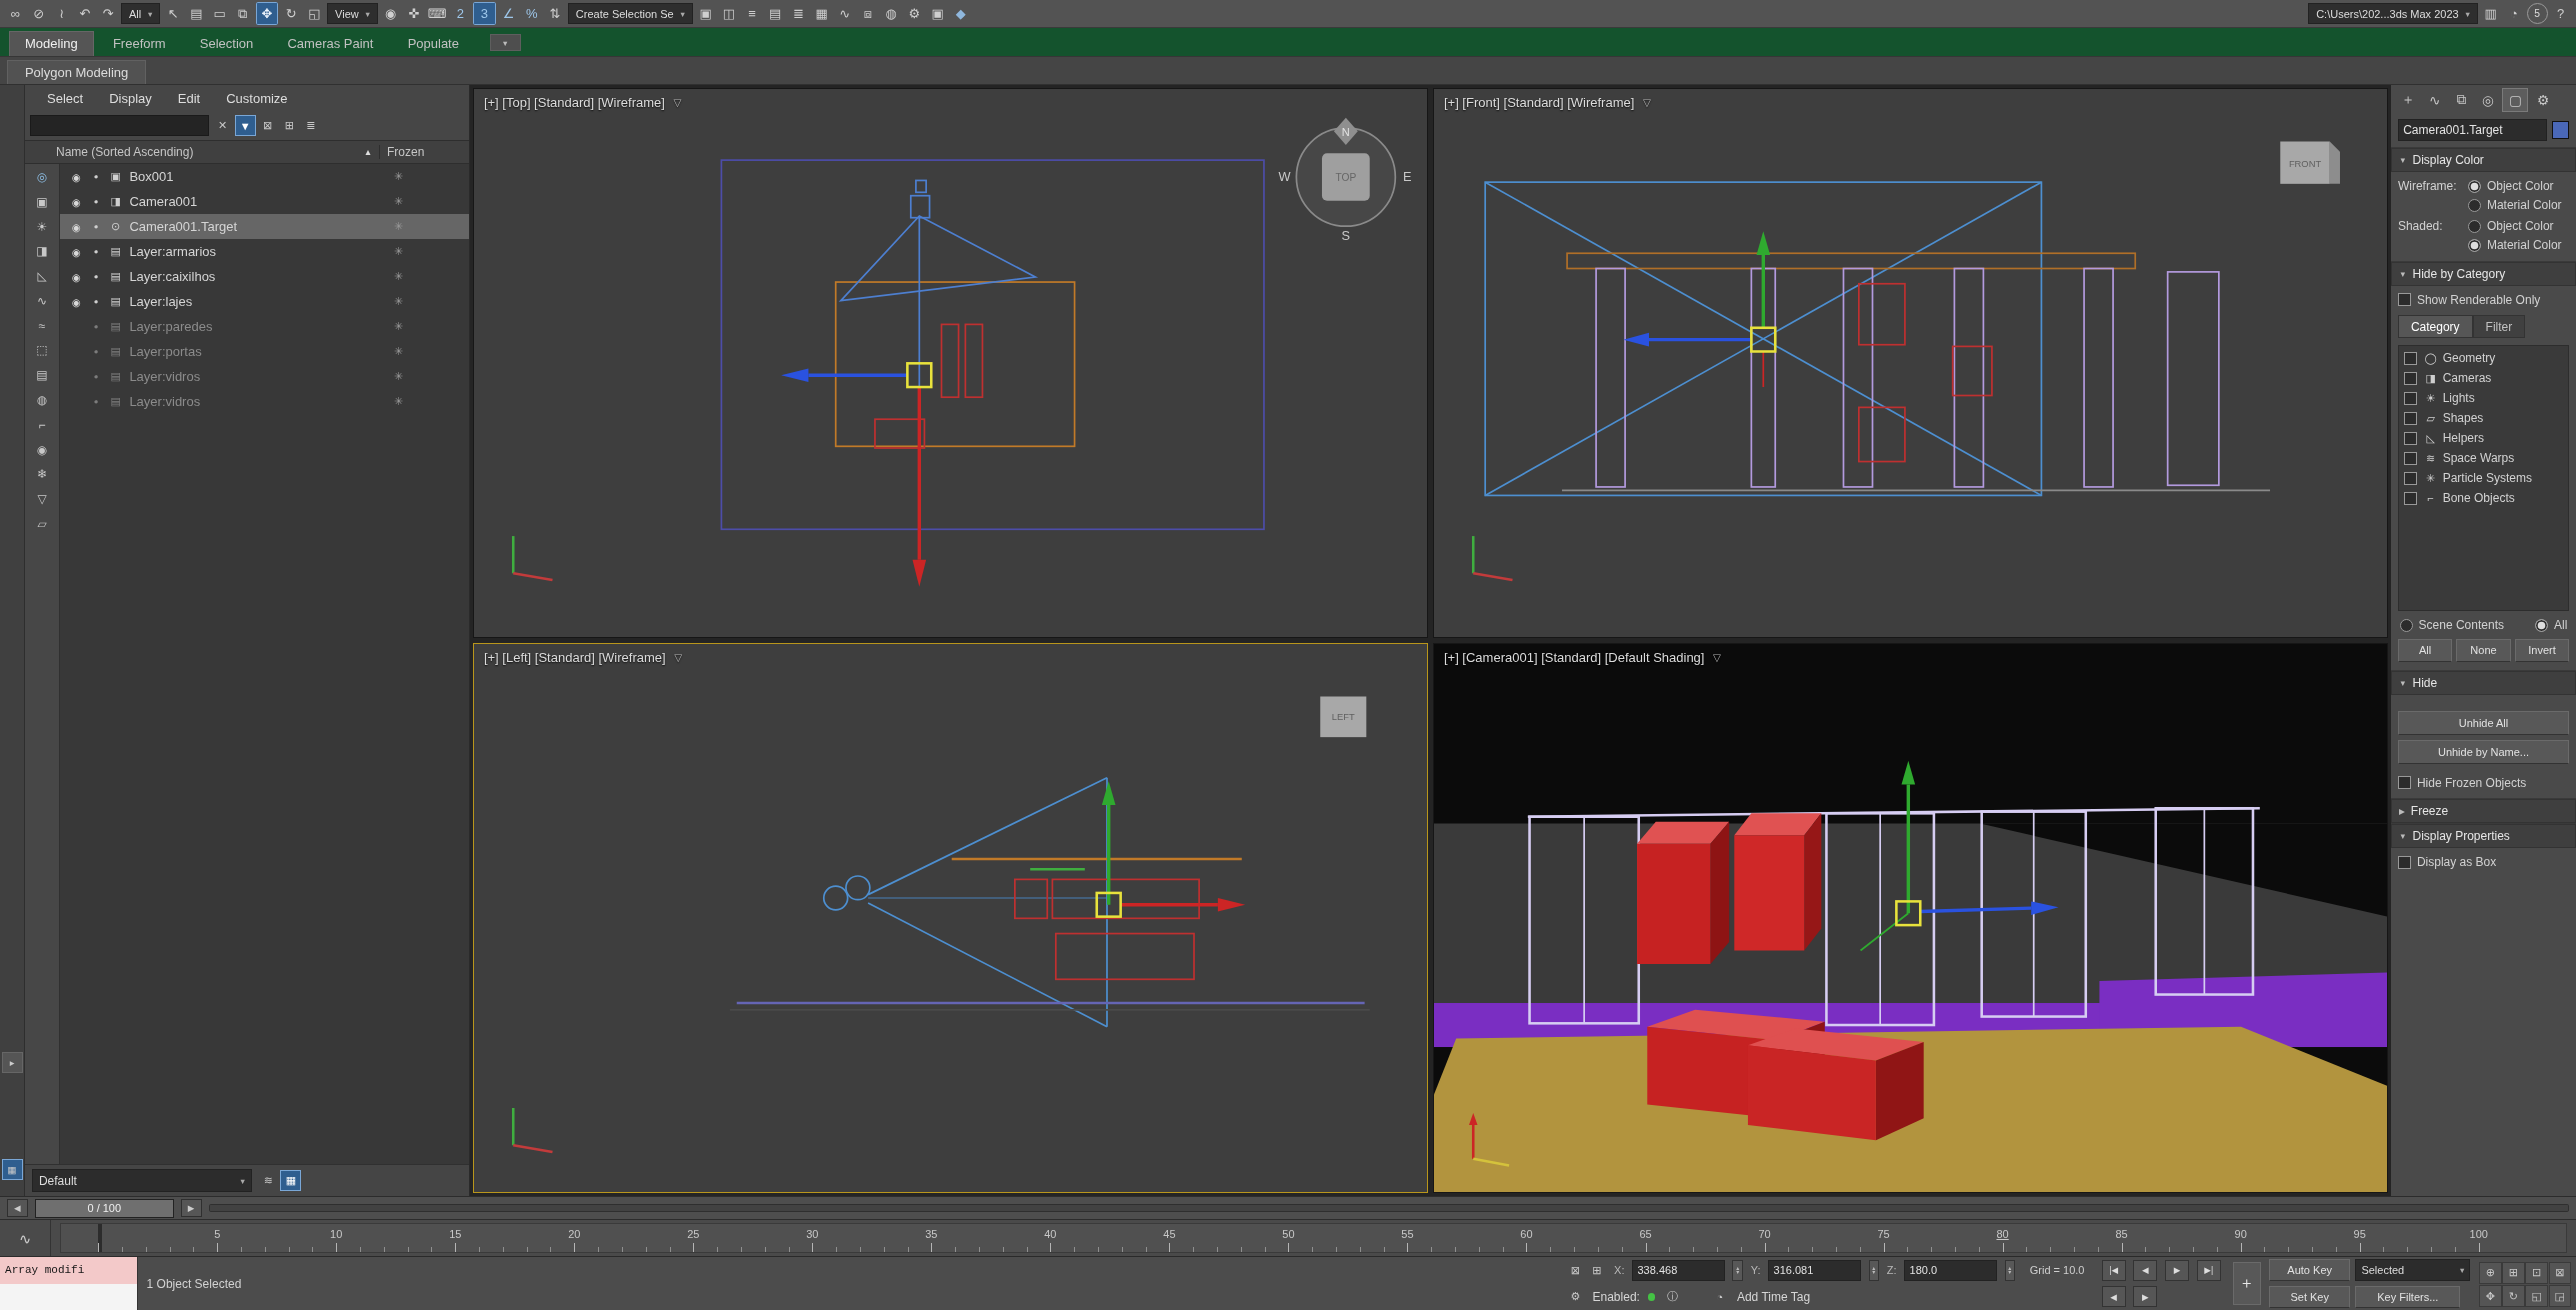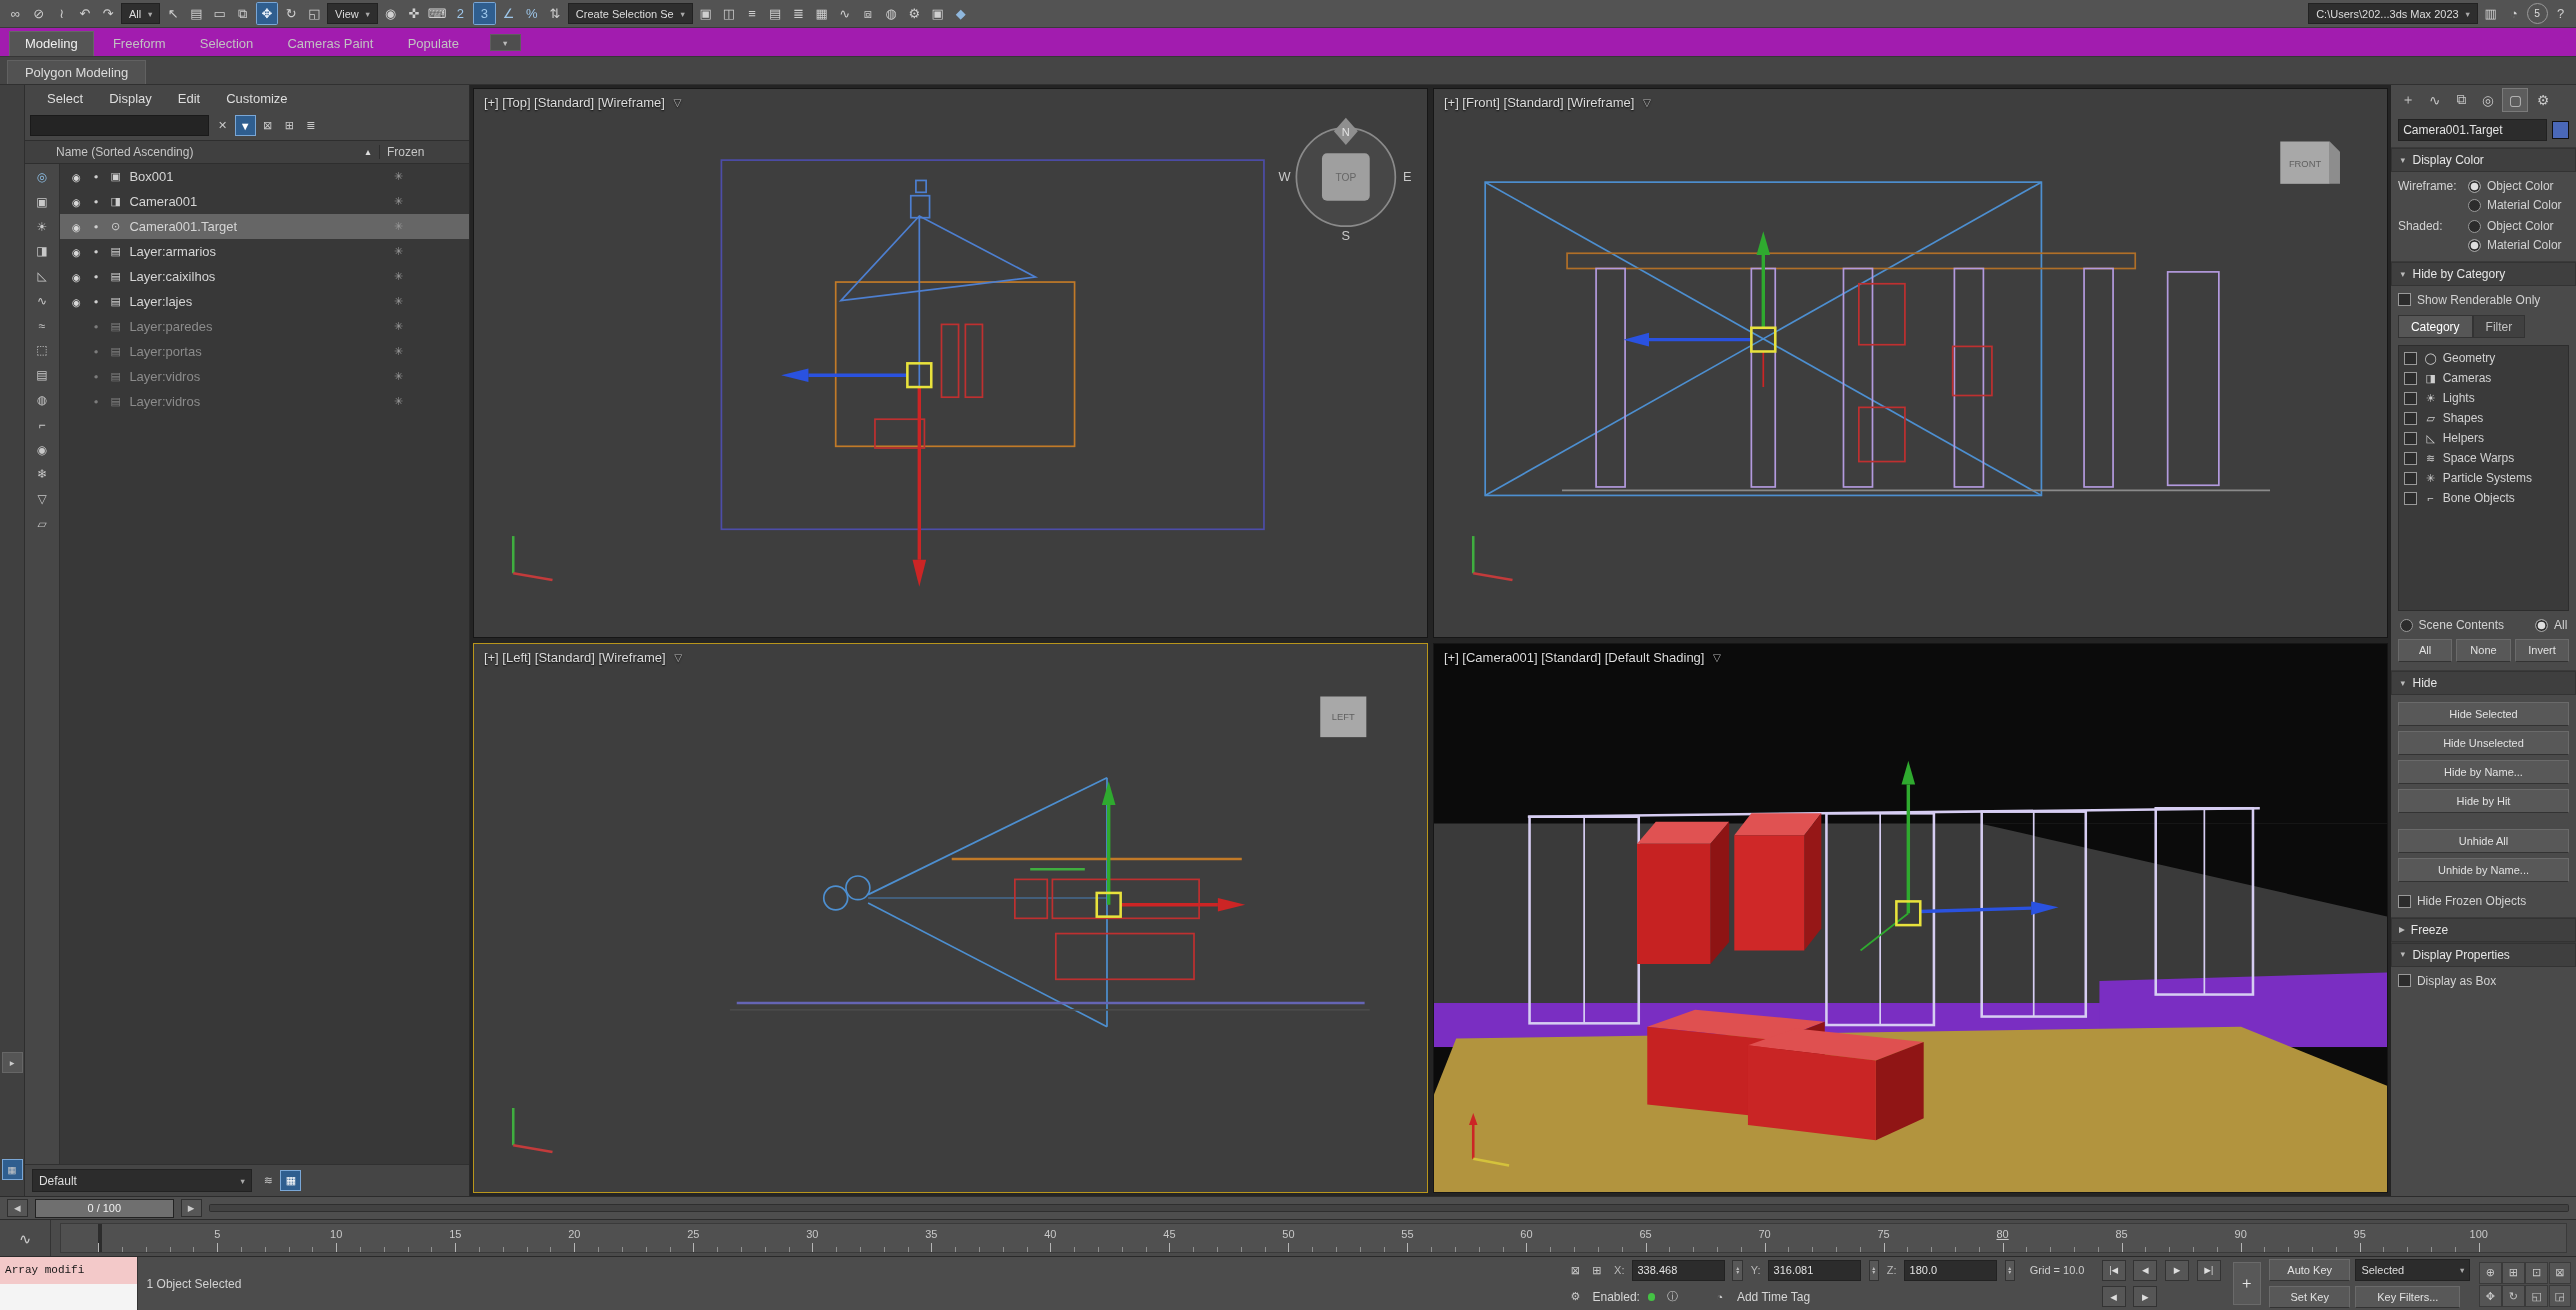--- a/index.html
+++ b/index.html
@@ -9,21 +9,21 @@
   
   .toolbar{height:27.4px;background:#535353;border-bottom:0.9px solid #3a3a3a;display:flex;align-items:center;padding:0 5.1px;gap:2.6px;overflow:hidden;}
   .tb-icon{width:20.6px;height:20.6px;display:flex;align-items:center;justify-content:center;font-size:13px;color:#cfcfcf;border-radius:1.7px;flex:0 0 auto;}
   .tb-icon.hl{background:#2f5e8f;border:0.9px solid #7aa7d6;color:#eaf2fb;}
   .tb-select{height:19px;background:#2e2e2e;border:0.9px solid #222;display:flex;align-items:center;gap:6.9px;padding:0 6.9px;font-size:11px;color:#ddd;flex:0 0 auto;}
   .tb-sel-arrow{font-size:8.6px;color:#aaa;}
   .tb-badge{width:19px;height:19px;border:0.9px solid #9a9a9a;border-radius:50%;display:flex;align-items:center;justify-content:center;font-size:10.3px;color:#ddd;flex:0 0 auto;}
   .tb-spacer{flex:1;}
 
   
-  .ribbon{height:27.4px;background:#a21caf;display:flex;align-items:flex-end;padding:0 8.6px;gap:3.4px;border-bottom:0.9px solid #363636;}
+  .ribbon{height:27.4px;background:#14532d;display:flex;align-items:flex-end;padding:0 8.6px;gap:3.4px;border-bottom:0.9px solid #363636;}
   .rtab{padding:4.3px 15.4px;font-size:13px;color:#c2c2c2;}
   .rtab.active{background:#555;color:#f0f0f0;border:0.9px solid #666;border-bottom:none;}
   .ribbon-collapse{margin-left:12px;margin-bottom:4.3px;width:29px;height:15.4px;background:#4e4e4e;border:0.9px solid #5e5e5e;display:flex;align-items:center;justify-content:center;font-size:8.6px;color:#bbb;}
   .subtabbar{height:27.4px;background:#454545;display:flex;align-items:flex-end;padding:0 6.9px;border-bottom:0.9px solid #303030;}
   .subtab{padding:4.3px 17px;background:#525252;border:0.9px solid #616161;border-bottom:none;font-size:13px;color:#dcdcdc;}
 
   
   .main{flex:1;display:flex;min-height:0;}
   .edge{width:24px;background:#404040;border-right:0.9px solid #2e2e2e;display:flex;flex-direction:column;align-items:center;}
   .edge-btn{width:19px;height:19px;background:#555;border:0.9px solid #666;display:flex;align-items:center;justify-content:center;font-size:9.4px;color:#ccc;}
@@ -660,26 +660,20 @@
             </div>
         </div>
       </div>
 
       <div class="rollout">
         <div class="ro-head">
           <span class="ro-arrow">▼</span>
           <span>Hide</span>
         </div>
         <div class="ro-body">
-          <div class="stack">
-              <div class="panel-btn">Hide Selected</div>
-              <div class="panel-btn">Hide Unselected</div>
-              <div class="panel-btn">Hide by Name...</div>
-              <div class="panel-btn">Hide by Hit</div>
-            </div>
           <div class="stack gap-top">
               <div class="panel-btn">Unhide All</div>
               <div class="panel-btn">Unhide by Name...</div>
             </div>
           <span class="cbrow" style="margin-top:5.1px;">
               <span class="cb"></span>
               <span>Hide Frozen Objects</span>
             </span>
         </div>
       </div>

